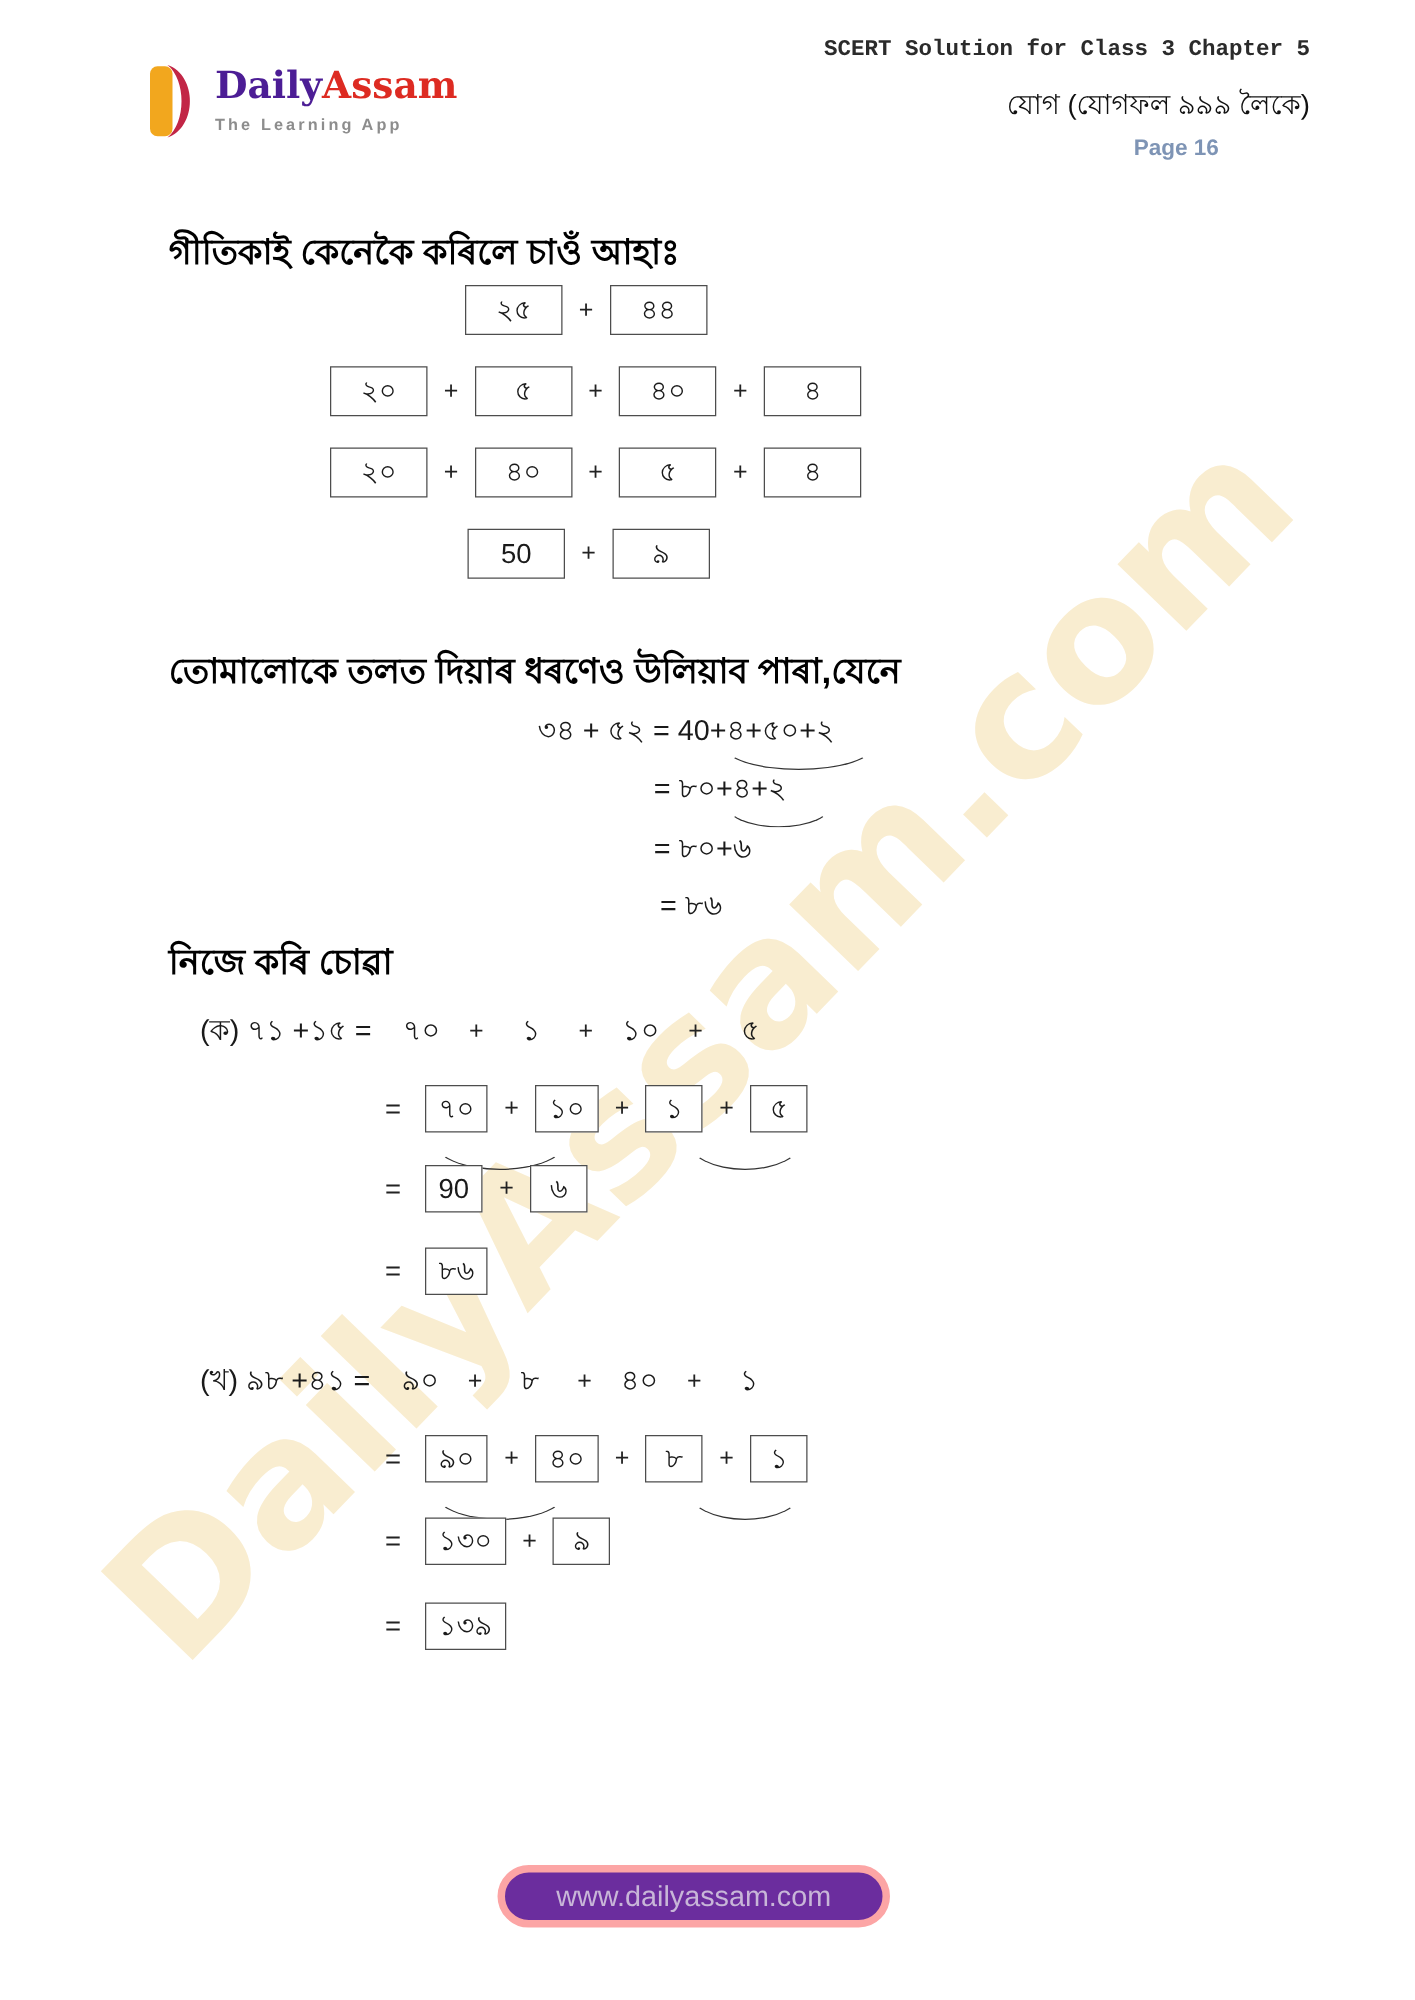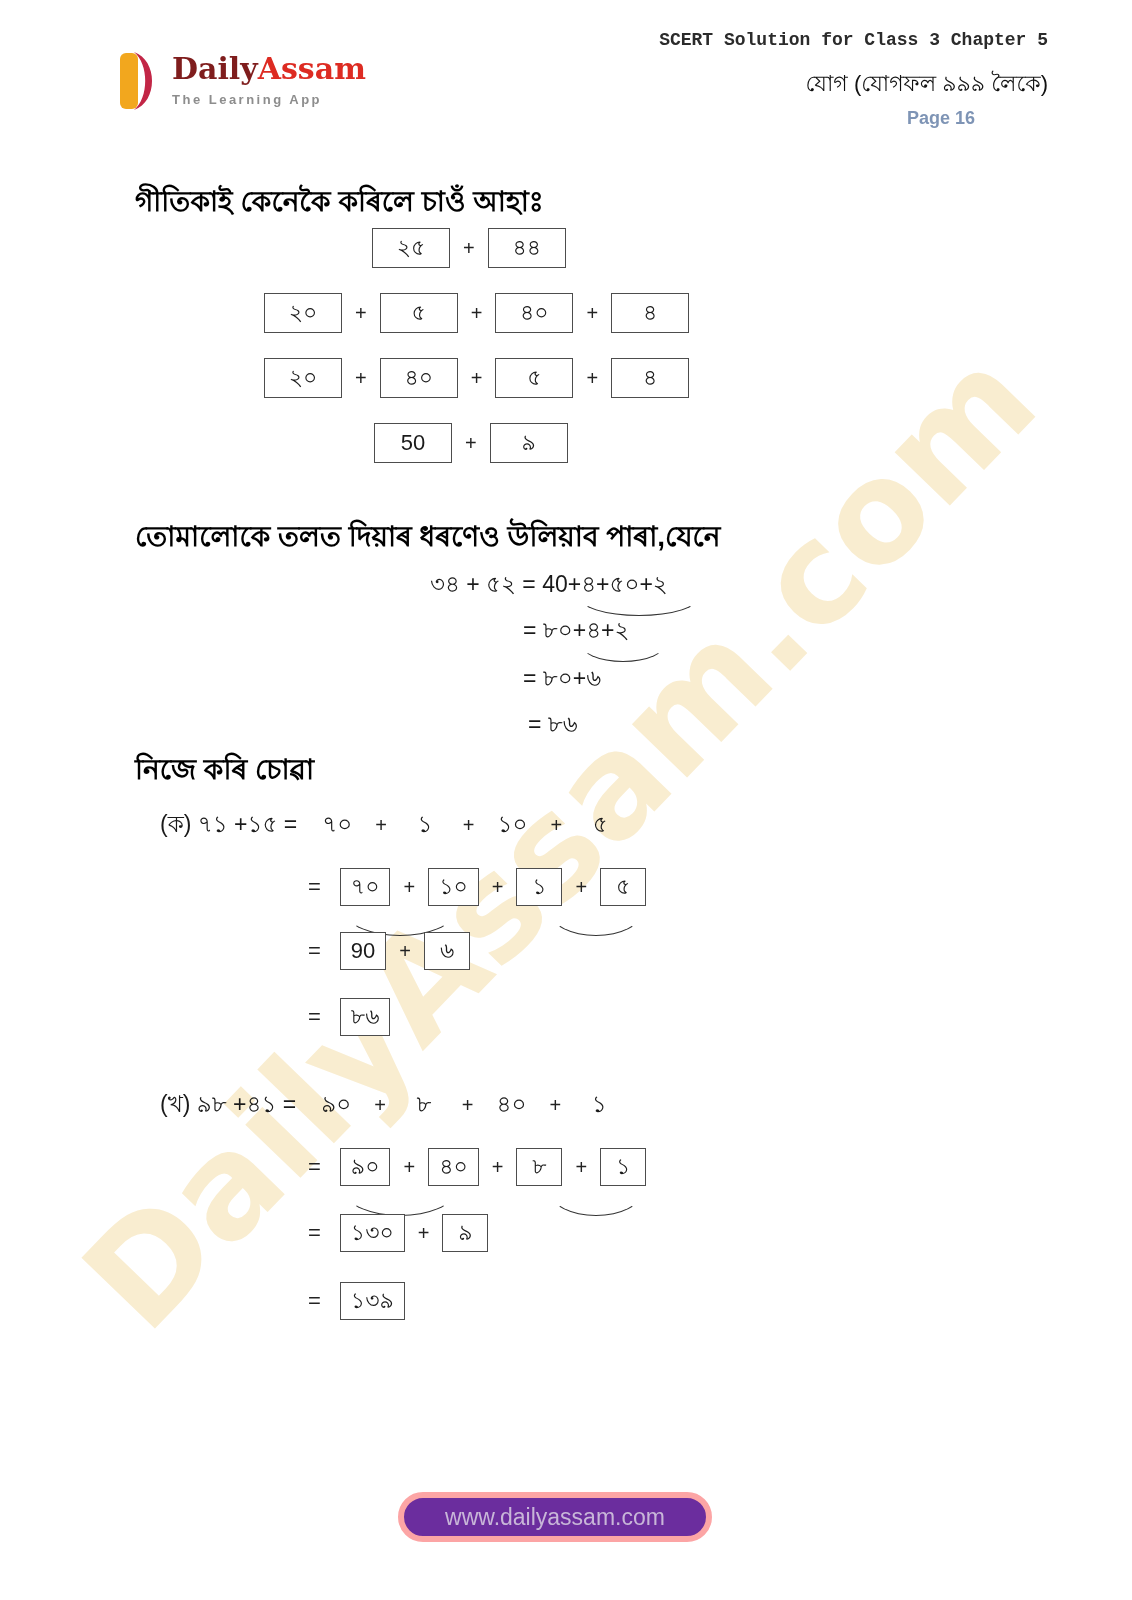--- a/index.html
+++ b/index.html
@@ -15,21 +15,21 @@
     color:#f9edd0; white-space:nowrap; z-index:0;
     font-family:"DejaVu Sans",sans-serif;
   }
   .content { position:absolute; inset:0; z-index:1; }
 
   
   .logo { position:absolute; left:118px; top:50px; display:flex; align-items:flex-start; }
   .logo-mark { width:44px; height:62px; margin-right:10px; }
   .logo-textcol { padding-top:2px; }
   .logo-name { font-family:"DejaVu Serif","Liberation Serif",serif; font-weight:bold; font-size:30px; line-height:34px; }
-  .logo-daily { color:#7f1d1d; }
+  .logo-daily { color:#4c1d95; }
   .logo-assam { color:#dd2b22; }
   .logo-tag { font-size:13px; font-weight:bold; color:#8d8d8d; letter-spacing:2.5px; margin-top:6px; }
 
   .hdr-title { position:absolute; top:30px; right:84px; font-size:18px; font-weight:bold; color:#2b2b2b;font-family:Liberation Mono, monospace; }
   .hdr-sub { position:absolute; top:66px; right:84px; font-size:22px; color:#111; }
   .hdr-page { position:absolute; top:108px; right:157px; font-size:18px; font-weight:bold; color:#7e94b5;text-align:center; }
 
   .heading { position:absolute; left:135px; font-size:28px; font-weight:bold; color:#000; white-space:nowrap; }
 
   

